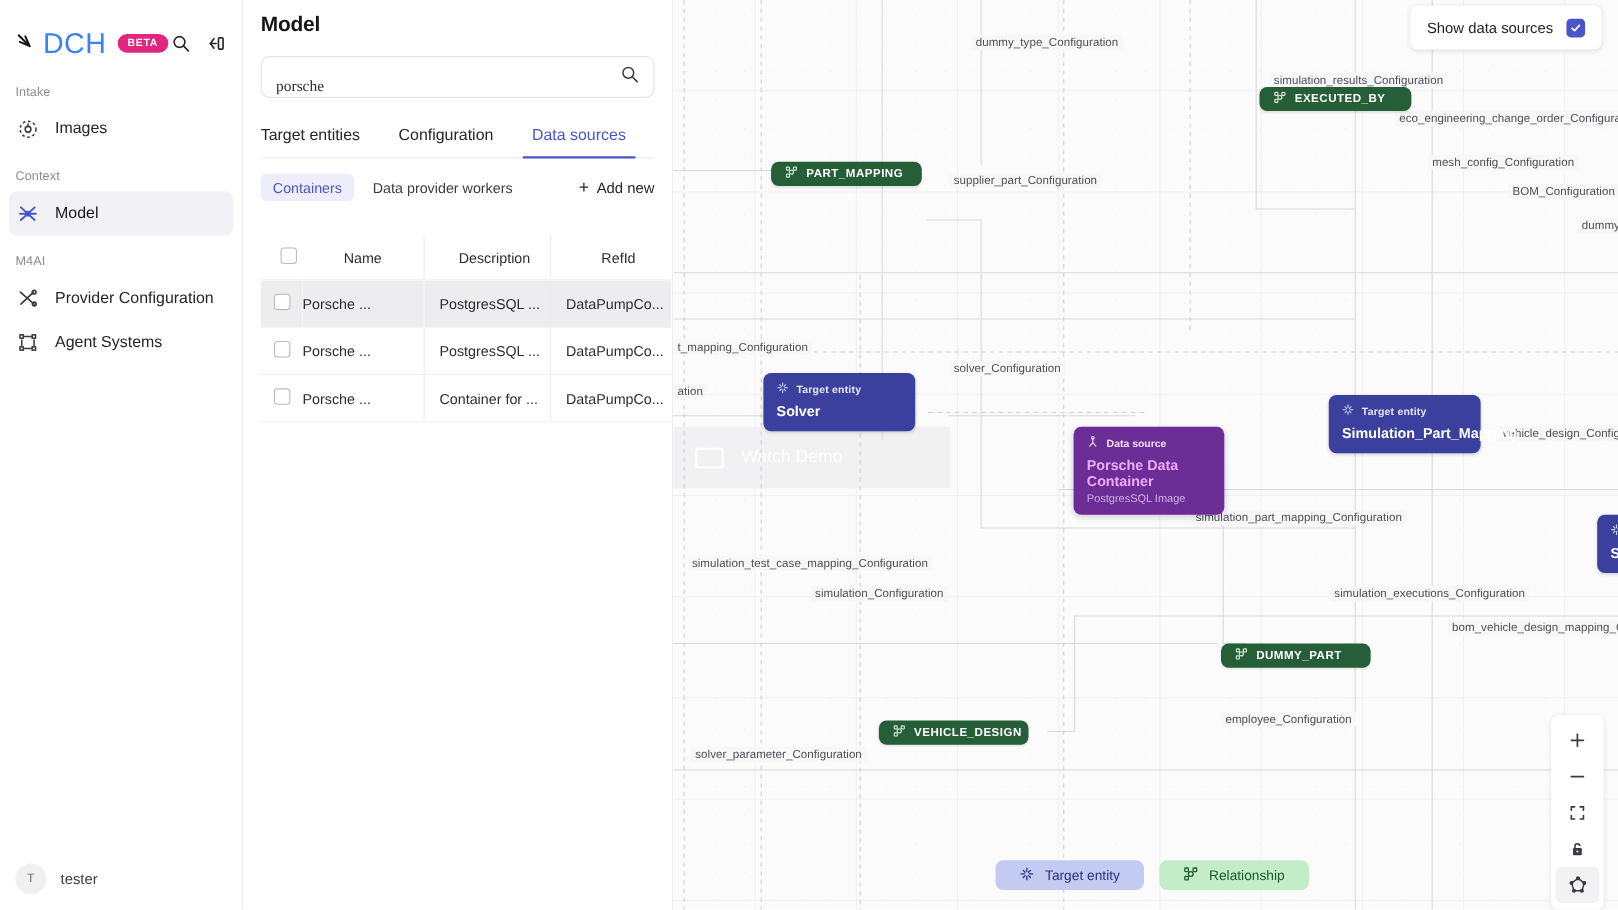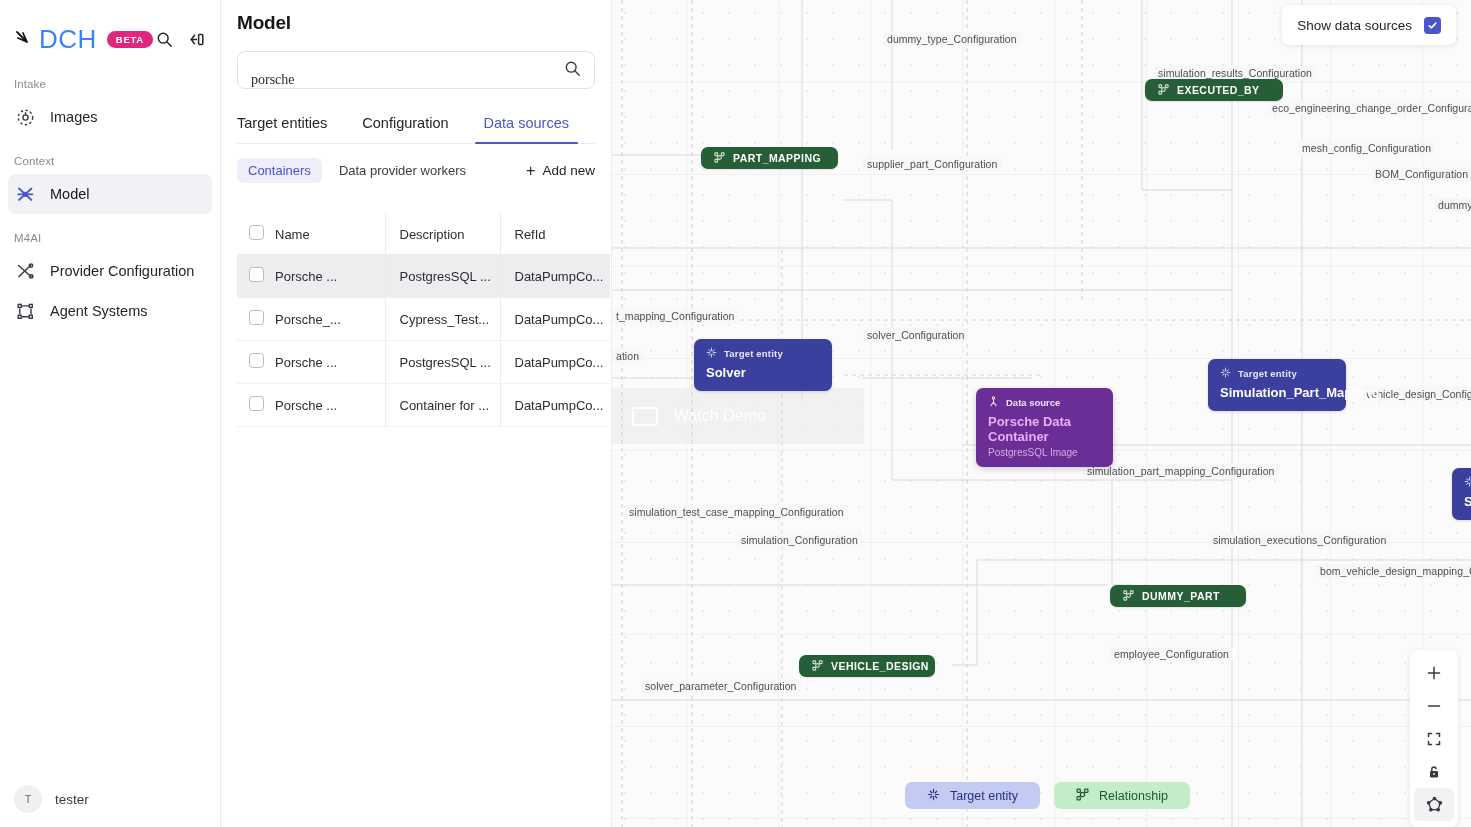--- a/index.html
+++ b/index.html
@@ -97,21 +97,21 @@
   .chip.plain { background: transparent; color: #3c3c44; font-weight: 400; margin-left: 6px; }
   .add-new {
     margin-left: auto; display: flex; align-items: center; gap: 7px;
     font-size: 13.5px; color: #1f1f26; cursor: pointer;
   }
   .plus { font-size: 16px; line-height: 1; color: #1f1f26; }
 
   
   .tbl { margin-top: 31px; width: 100%; border-collapse: collapse; table-layout: fixed; }
   .tbl th {
-    text-align: left; font-size: 13px; font-weight: 400; color: #2c2c34;
+    text-align: center; font-size: 13px; font-weight: 400; color: #2c2c34;
     padding: 11px 0 11px 0; border-bottom: 1px solid #ececf0; background: #fff;
   }
   .tbl td {
     font-size: 13px; color: #2c2c34; padding: 12px 0;
     border-bottom: 1px solid #f0f0f3; white-space: nowrap;
     overflow: hidden; text-overflow: ellipsis;
   }
   .tbl tr.sel td { background: #ededf0; }
   .tbl tr.sel td:first-child { border-top-left-radius:0; }
   .col-cb { width: 38px; padding-left: 12px !important; }
@@ -355,26 +355,20 @@
           <th class="col-name">Name</th>
           <th class="col-desc vdiv">Description</th>
           <th class="col-ref vdiv">RefId</th>
         </tr>
       </thead>
       <tbody>
         <tr class="sel">
           <td class="col-cb"><span class="cb"></span></td>
           <td class="col-name">Porsche ...</td>
           <td class="col-desc vdiv">PostgresSQL ...</td>
-          <td class="col-ref vdiv">DataPumpCo...</td>
-        </tr>
-        <tr>
-          <td class="col-cb"><span class="cb"></span></td>
-          <td class="col-name">Porsche_...</td>
-          <td class="col-desc vdiv">Cypress_Test...</td>
           <td class="col-ref vdiv">DataPumpCo...</td>
         </tr>
         <tr>
           <td class="col-cb"><span class="cb"></span></td>
           <td class="col-name">Porsche ...</td>
           <td class="col-desc vdiv">PostgresSQL ...</td>
           <td class="col-ref vdiv">DataPumpCo...</td>
         </tr>
         <tr>
           <td class="col-cb"><span class="cb"></span></td>
@@ -435,21 +429,21 @@
     <div class="cfg" style="left:0px;top:309px">t_mapping_Configuration</div>
     <div class="cfg" style="left:0px;top:349px">ation</div>
     <div class="cfg" style="left:251px;top:328px">solver_Configuration</div>
     <div class="cfg" style="left:750px;top:387px">vehicle_design_Configuration</div>
     <div class="cfg" style="left:471px;top:464px">simulation_part_mapping_Configuration</div>
     <div class="cfg" style="left:13px;top:505px">simulation_test_case_mapping_Configuration</div>
     <div class="cfg" style="left:125px;top:533px">simulation_Configuration</div>
     <div class="cfg" style="left:597px;top:533px">simulation_executions_Configuration</div>
     <div class="cfg" style="left:704px;top:564px">bom_vehicle_design_mapping_Config</div>
     <div class="cfg" style="left:498px;top:647px">employee_Configuration</div>
-    <div class="cfg" style="left:29px;top:679px">solver_parameter_Configuration</div>
+    <div class="cfg" style="left:16px;top:679px">solver_parameter_Configuration</div>
 
     <div class="node node-rel" style="left:533px;top:79px;width:138px">
       <span>
         <svg width="11" height="11" viewBox="0 0 12 12">
             <g stroke="#cfe3d4" stroke-width="1.2" fill="none">
           <rect x="1" y="1" width="3" height="3" rx=".6"></rect>
               <rect x="8" y="1" width="3" height="3" rx=".6"></rect>
           <rect x="1" y="8" width="3" height="3" rx=".6"></rect>
               <circle cx="6" cy="6" r="2"></circle>
             </g>

